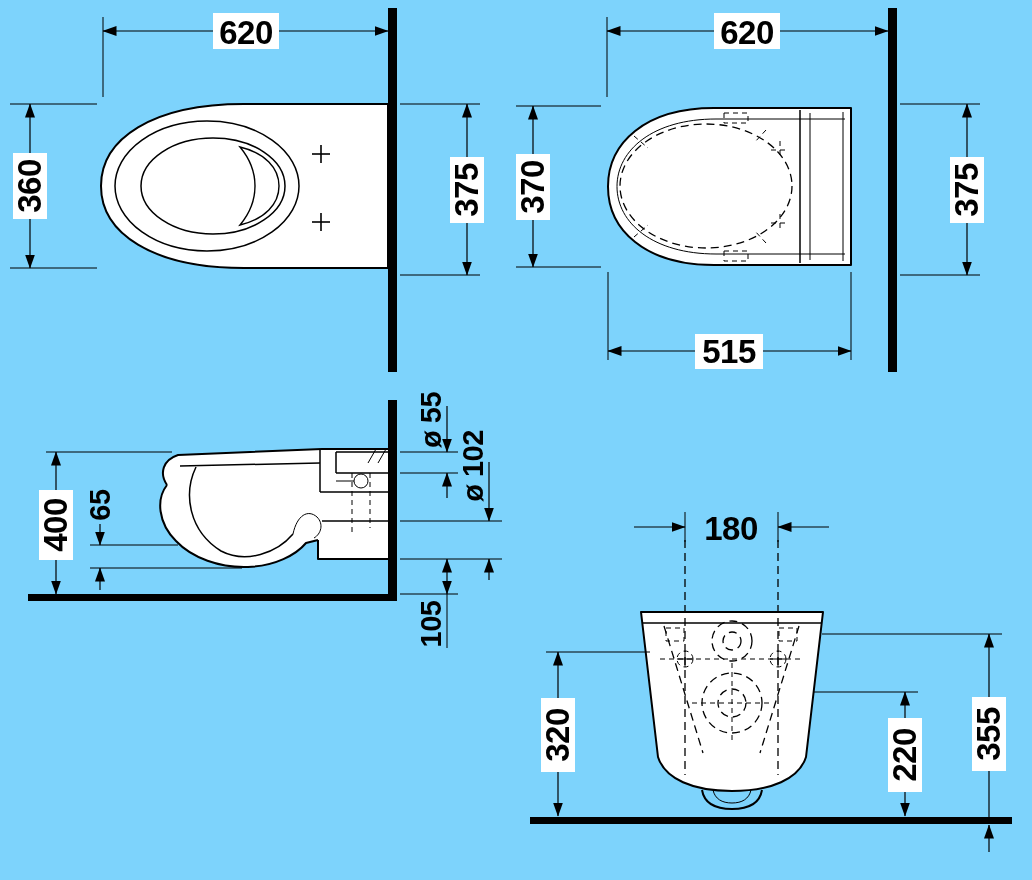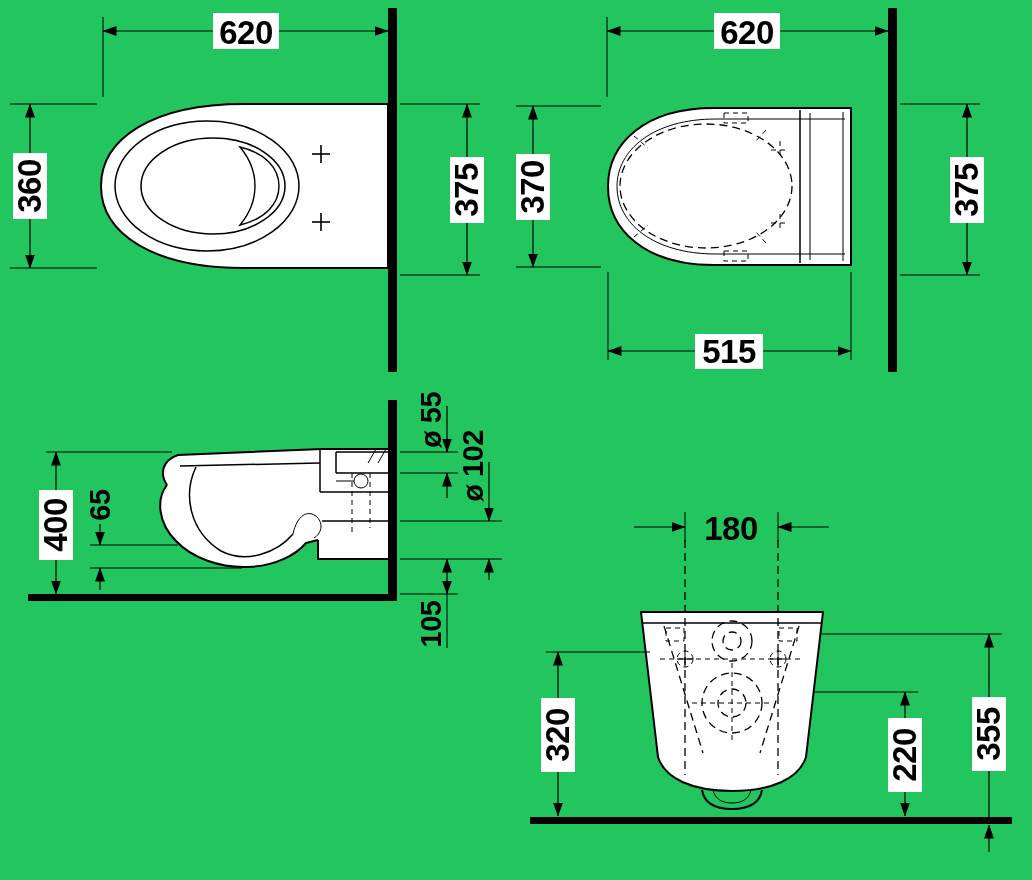--- a/index.html
+++ b/index.html
@@ -1,16 +1,16 @@
 <!DOCTYPE html>
 <html><head>
 <meta charset="utf-8">
 <style>
   html,body{margin:0;padding:0;background:#fff}
-  .sheet{width:1032px;height:880px;background:#22c55e;position:relative;overflow:hidden;
+  .sheet{width:1032px;height:880px;background:#7dd3fc;position:relative;overflow:hidden;
          font-family:"Liberation Sans","DejaVu Sans",sans-serif}
   svg{display:block}
   svg text{font-family:"Liberation Sans","DejaVu Sans",sans-serif;font-weight:bold;fill:#000}
   .t{font-size:33px;letter-spacing:-0.5px}
   .ts{font-size:29px;letter-spacing:-0.5px}
   .solid{fill:#fff;stroke:#000;stroke-width:2;stroke-linejoin:round}
   .fillw{fill:#fff;stroke:none}
   .w2{stroke:#000;stroke-width:2;fill:none;stroke-linejoin:round}
   .w15{stroke:#000;stroke-width:1.5;fill:none}
   .w14{stroke:#000;stroke-width:1.4;fill:#fff}

